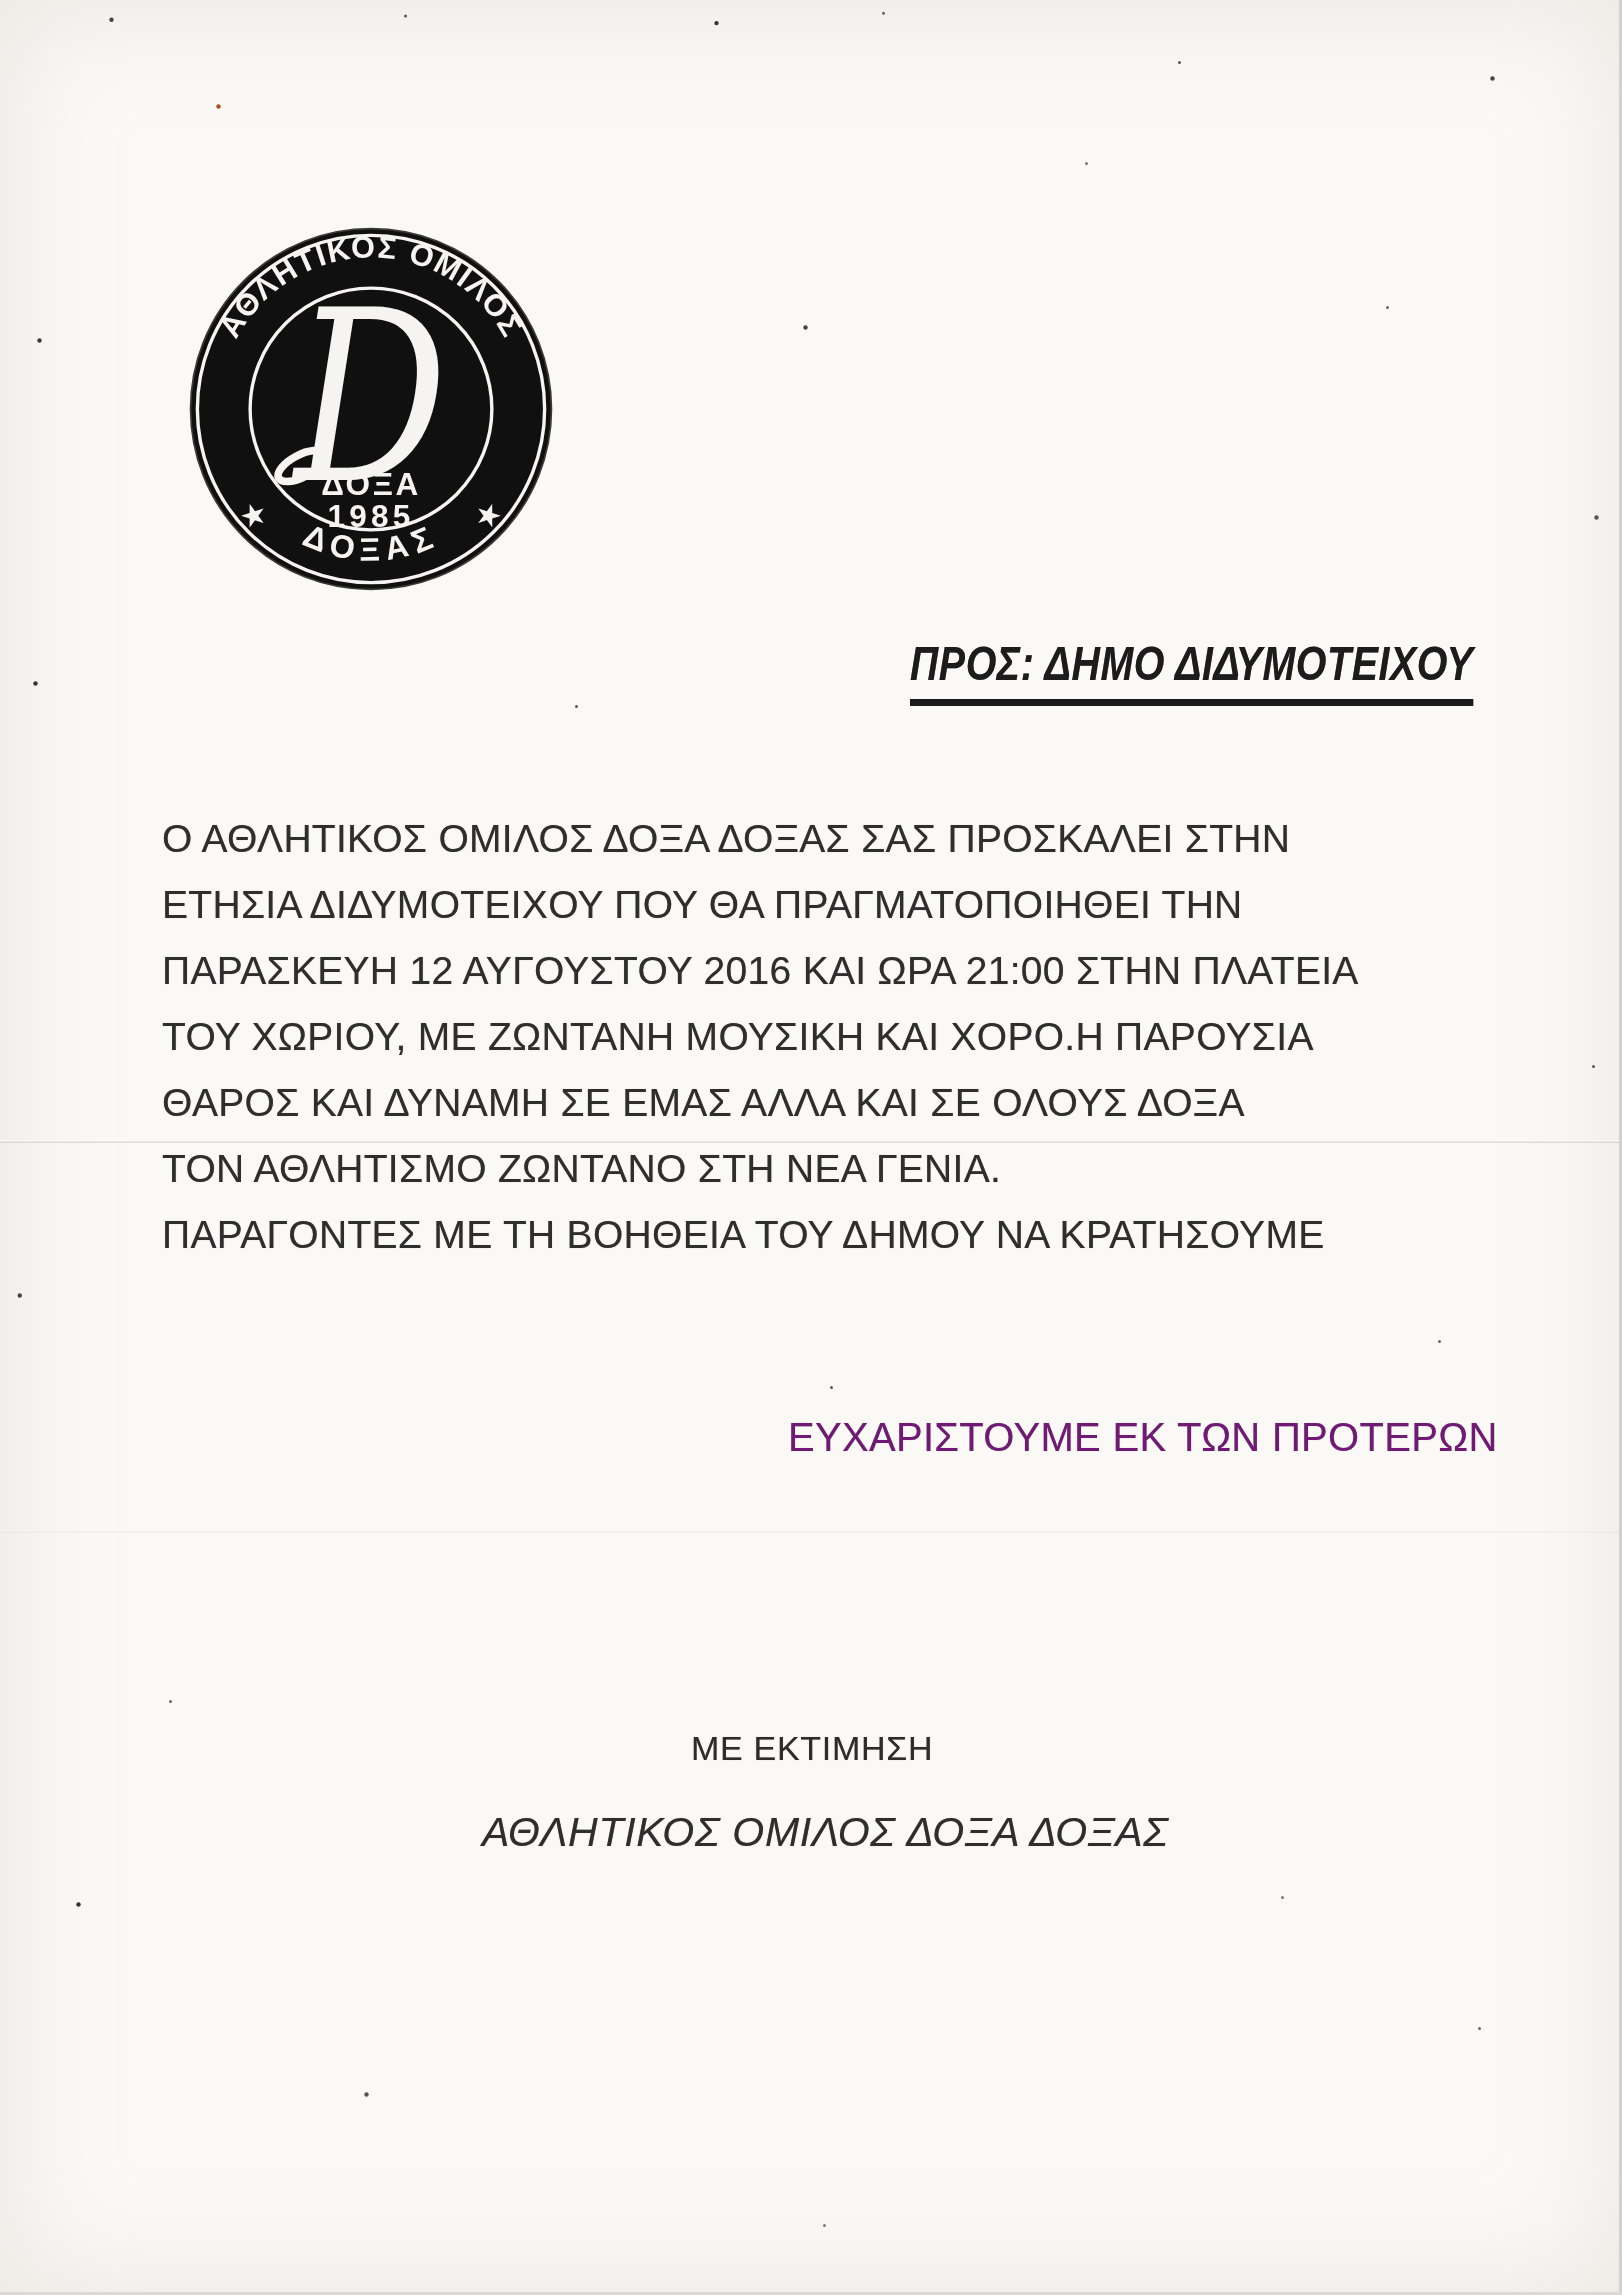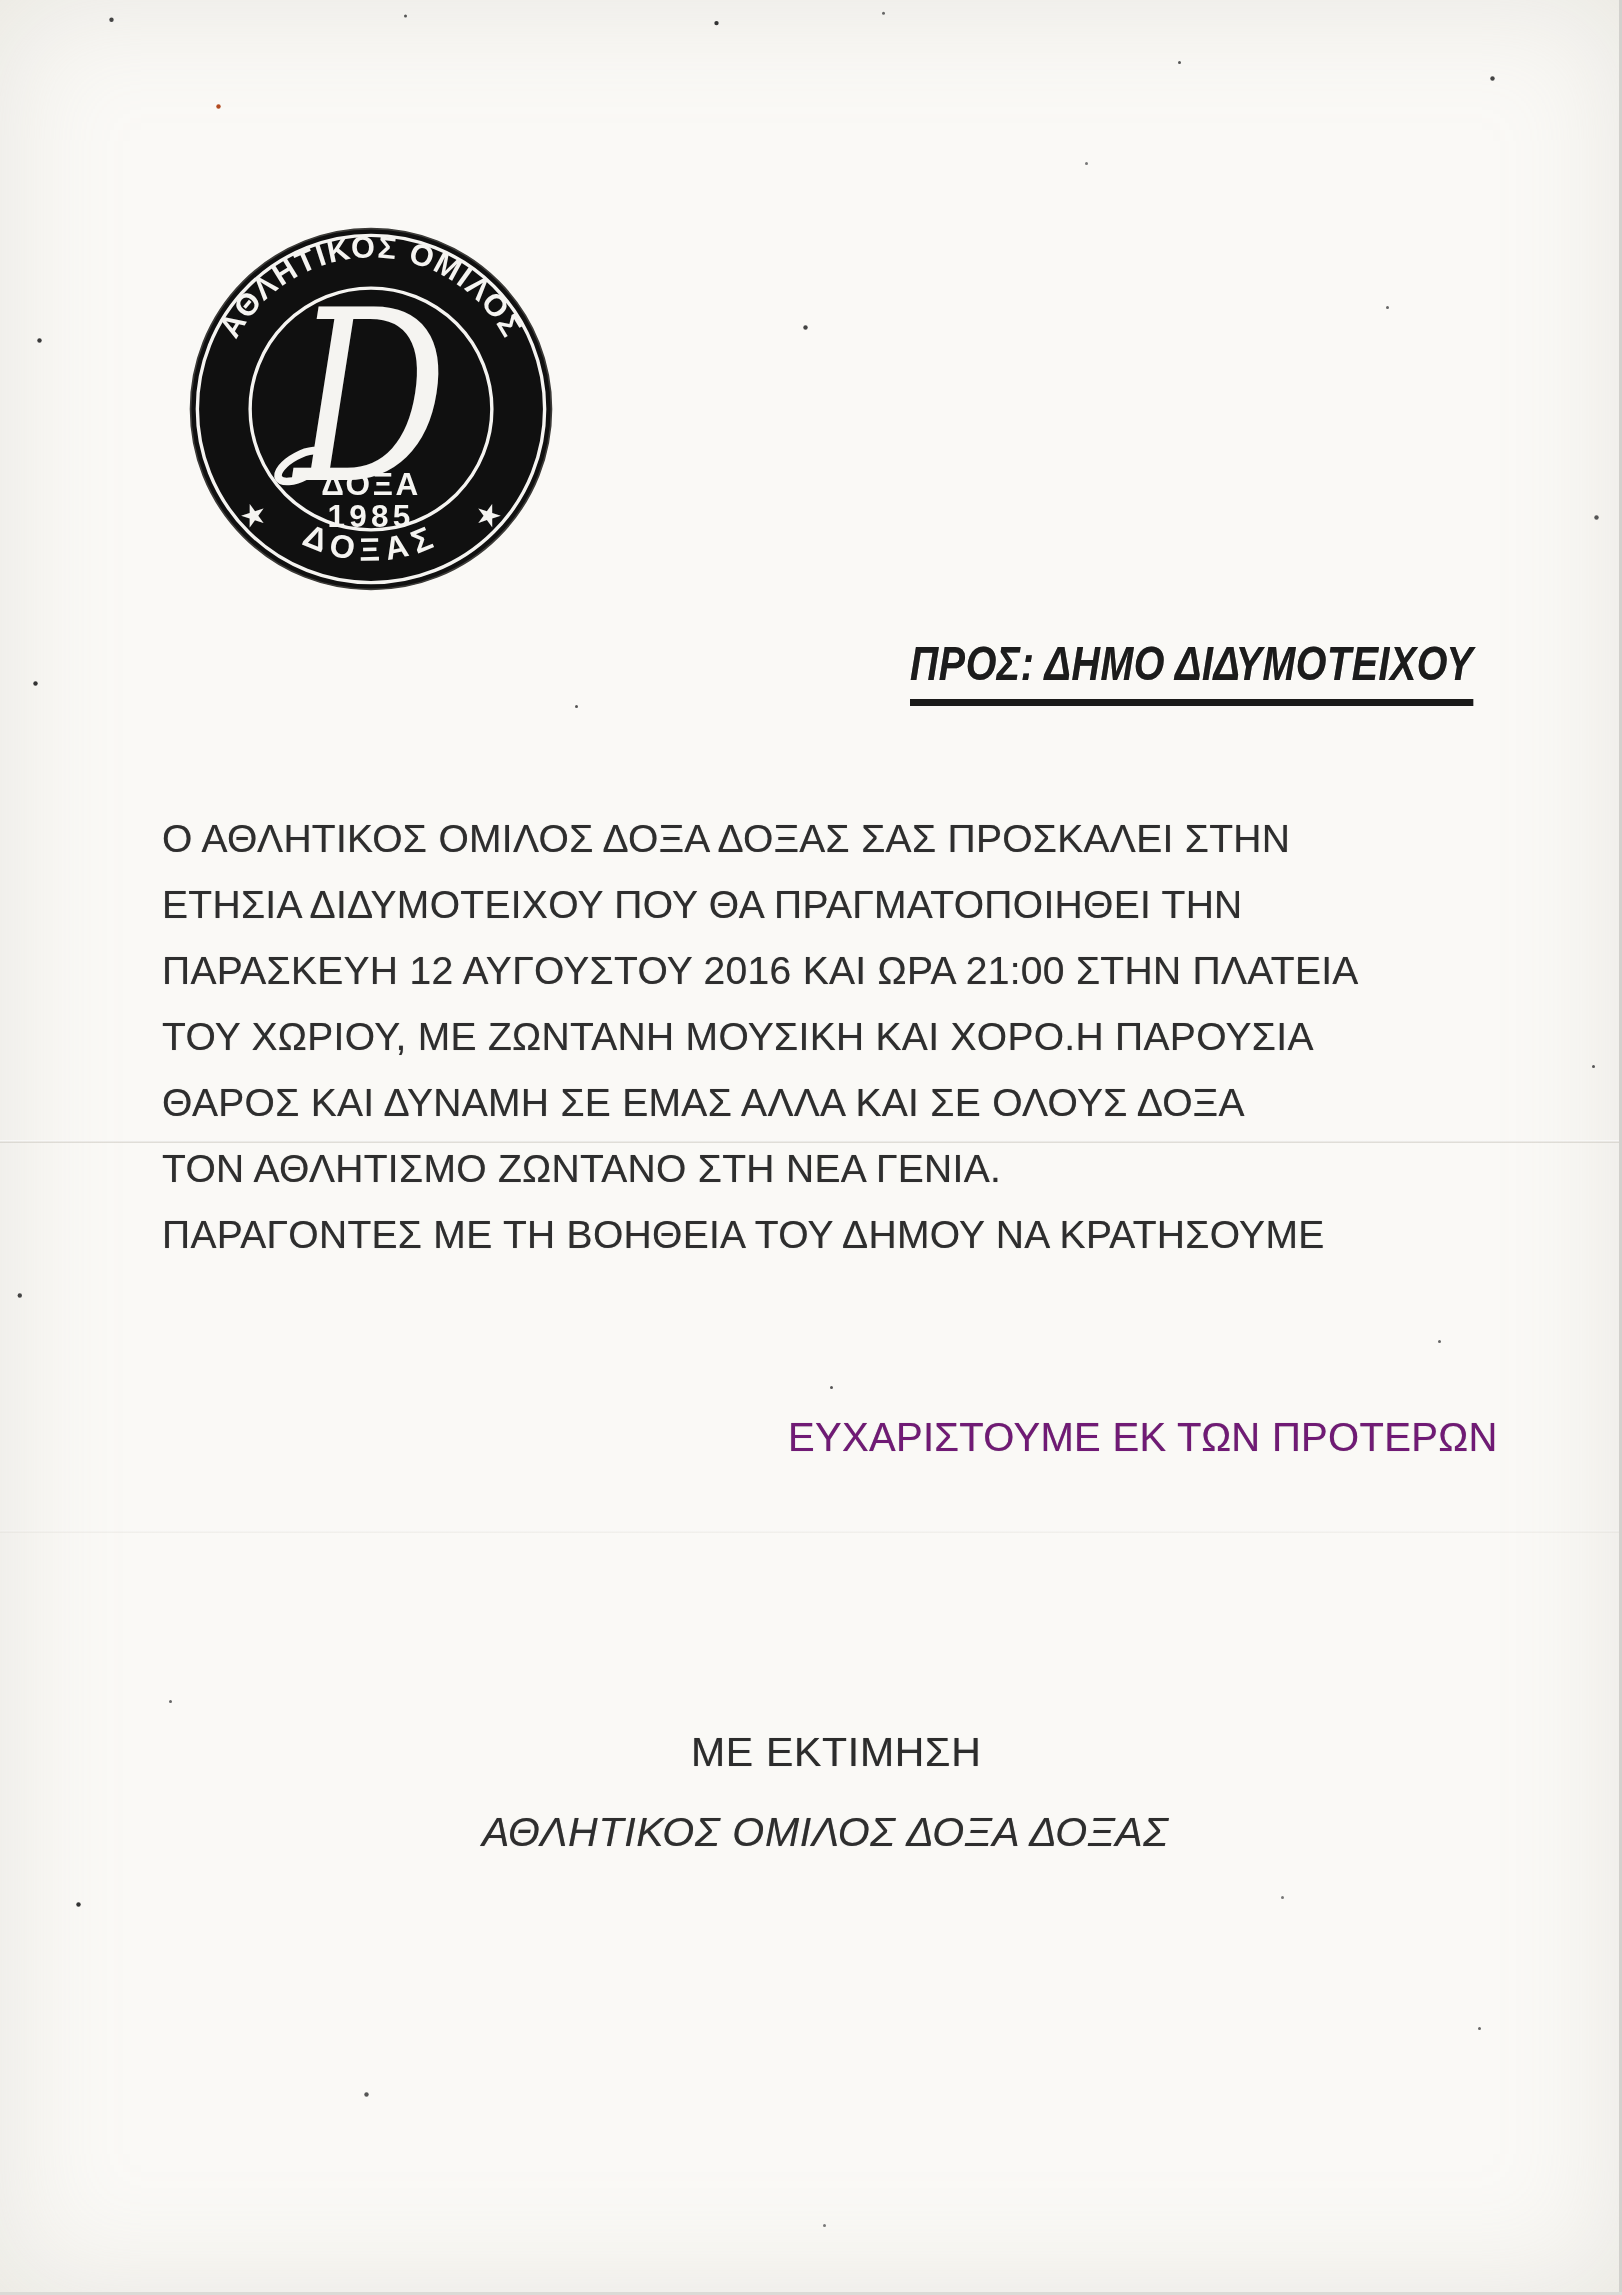--- a/index.html
+++ b/index.html
@@ -49,21 +49,21 @@
     text-shadow:0 0 0.7px rgba(50,50,50,.55);
   }
   .thanks{
     position:absolute;left:788px;top:1391px;
     font-size:40px;color:#701a75;white-space:pre;letter-spacing:0.3px;
     text-shadow:0 0 0.7px rgba(50,50,50,.55);
     margin-top:24px;
   }
   .closing{
     position:absolute;left:691px;top:1729px;
-    font-size:41px;color:#2c2c2c;white-space:pre;letter-spacing:0.7px;
+    font-size:34px;color:#2c2c2c;white-space:pre;letter-spacing:0.7px;
     text-shadow:0 0 0.7px rgba(50,50,50,.55);
   }
   .signature{
     position:absolute;left:482px;top:1809px;
     font-size:41px;color:#2e2e2e;white-space:pre;letter-spacing:0.7px;
     text-shadow:0 0 0.7px rgba(50,50,50,.55);
     font-style:italic;
   }
 </style>
 </head>

